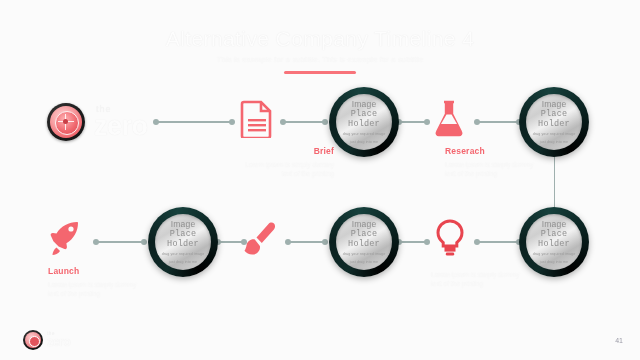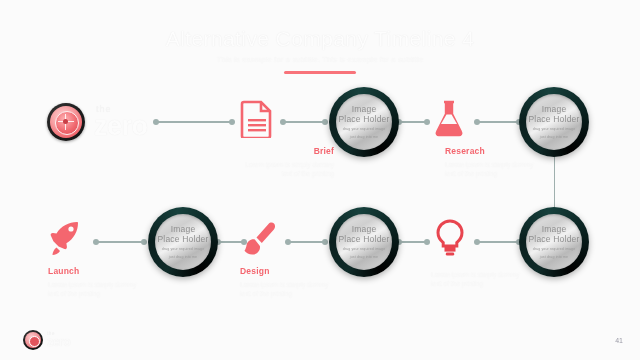--- a/index.html
+++ b/index.html
@@ -70,21 +70,21 @@
     display:flex;align-items:center;justify-content:center;
   }
   .photo-inner{
     width:56px;height:56px;border-radius:50%;
     background:linear-gradient(150deg,#e9e9e9 0%,#cfcfcf 30%,#f2f2f2 48%,#b9b9b9 70%,#ddd 100%);
     box-shadow:inset 0 1px 3px rgba(0,0,0,.25);
     display:flex;flex-direction:column;align-items:center;justify-content:center;
     text-align:center;
   }
   .ph-t1{font-size:8.5px;color:#8f8f8f;line-height:10px;letter-spacing:.2px;}
-  .ph-t2{font-size:8.5px;color:#8f8f8f;line-height:10px;letter-spacing:.2px;}
+  .ph-t2{font-size:8.5px;color:#8f8f8f;line-height:10px;letter-spacing:.2px;font-family:Liberation Mono, monospace;}
   .ph-s{font-size:3.6px;color:#9b9b9b;line-height:5px;margin-top:3px;letter-spacing:.1px;}
 
   
   .stepicon{position:absolute;width:34px;height:38px;}
   .stepicon svg{width:100%;height:100%;display:block;}
 
   
   .block{position:absolute;width:96px;}
   .block .lab{font-size:8.5px;font-weight:700;color:#f4666f;letter-spacing:.2px;}
   .block .body{
@@ -212,24 +212,20 @@
   </div>
 
   <div class="stepicon" style="left:243px;top:220px;">
     <svg viewBox="0 0 34 38">
       <path d="M31 3.5 C29.5 2 27 2.2 25.5 3.9 L13.5 17.6 L18.8 22.9 L30.9 9.4
                C32.4 7.8 32.4 5 31 3.5 Z" fill="#f4666f"></path>
       <path d="M11.8 19.4 C8 18.6 4.2 21.2 3.6 25.1 C3.2 27.6 2.4 29.6 1.5 30.8
                C3.6 33.6 7.4 35.2 11 34.4 C14.9 33.5 17.6 29.8 16.9 26 Z" fill="#f4666f"></path>
     </svg>
   </div>
-  <div class="block" style="left:240px;top:266px;">
-    <div class="lab">Design</div>
-    <div class="body">Lorem ipsum is simply dummy text of the printing</div>
-  </div>
 
   <div class="photo" style="left:329px;top:207px;">
     <div class="photo-inner">
       <div class="ph-t1">Image</div>
       <div class="ph-t2">Place Holder</div>
       <div class="ph-s">drag your required image</div>
       <div class="ph-s">just drag into me</div>
     </div>
   </div>
 

